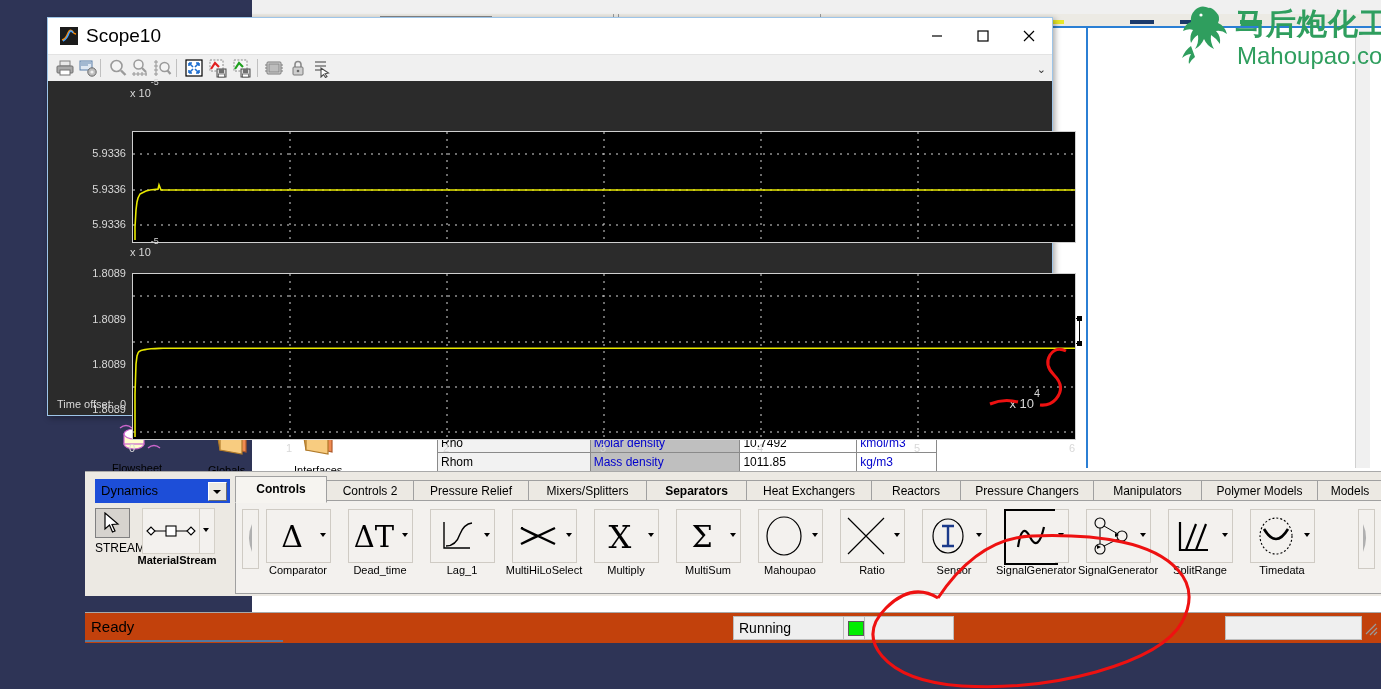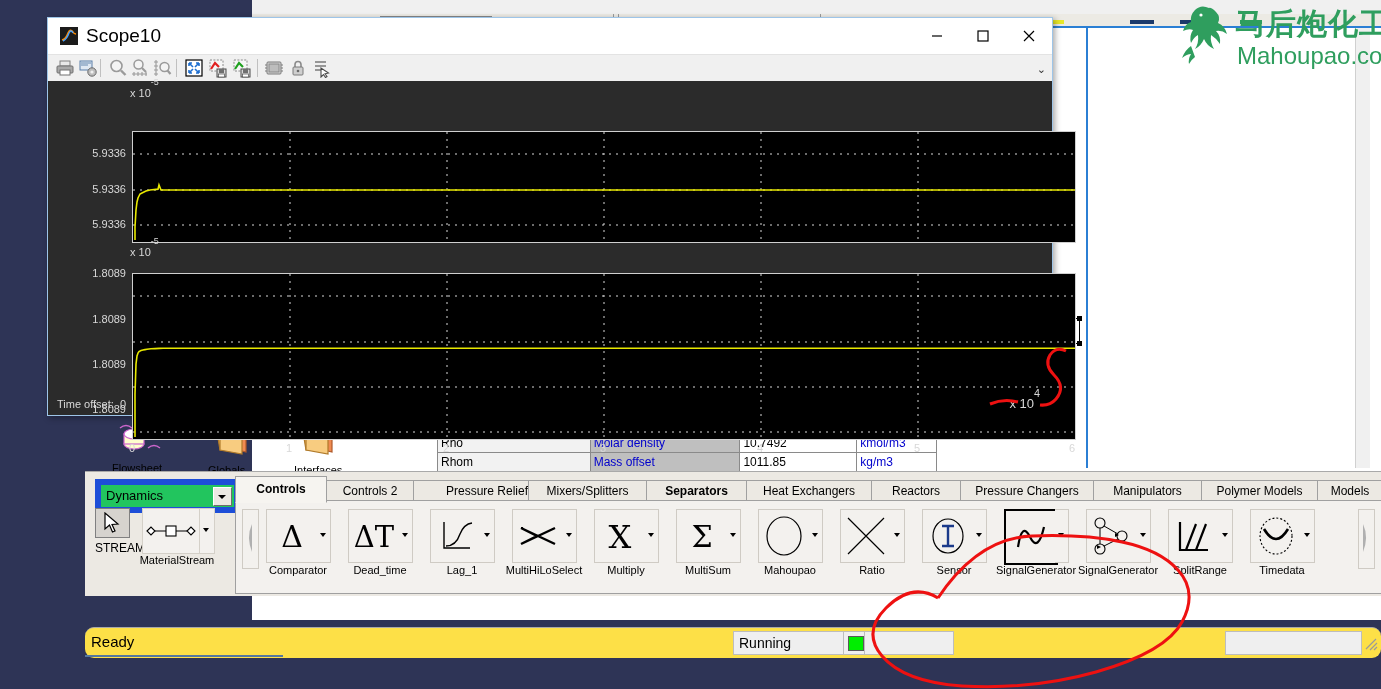--- a/index.html
+++ b/index.html
@@ -64,44 +64,44 @@
   .plot-axes{position:absolute;background:#000000;border:1px solid #d0d0d0;}
   .ylab{position:absolute;right:0;font-size:11px;color:#d8d8d8;font-family:"Liberation Sans",sans-serif;text-align:right;white-space:nowrap;}
   .xlab{position:absolute;font-size:11px;color:#d8d8d8;font-family:"Liberation Sans",sans-serif;white-space:nowrap;}
   .expo{position:absolute;font-size:11px;color:#d8d8d8;font-family:"Liberation Sans",sans-serif;white-space:nowrap;}
   .expo sup{font-size:9px;}
   #time-offset{position:absolute;left:9px;bottom:5px;font-size:11px;color:#d8d8d8;font-family:"Liberation Sans",sans-serif;}
   #xmult{position:absolute;right:12px;bottom:4px;font-size:13px;color:#d8d8d8;font-family:"Liberation Sans",sans-serif;}
 
   
   #palette{left:85px;top:471px;width:1296px;height:124px;background:#ece9e3;border-top:1px solid #a9a9a9;}
-  #mode-select{position:absolute;left:10px;top:7px;width:133px;height:22px;background:#22c55e;border:6px solid #1d4ed8;}
+  #mode-select{position:absolute;left:10px;top:7px;width:133px;height:22px;background:#1d4ed8;border:1px solid #1d4ed8;}
   #mode-select .msel-text{position:absolute;left:5px;top:3px;font-size:13px;color:#000;}
   #mode-select .msel-arrow{position:absolute;right:2px;top:2px;width:17px;height:17px;background:#ece9e3;border:1px solid #fff;border-right-color:#6d6d6d;border-bottom-color:#6d6d6d;}
   #mode-select .msel-arrow i{position:absolute;left:4px;top:7px;border-left:4px solid transparent;border-right:4px solid transparent;border-top:4px solid #000;}
 
   #pointer-tool{position:absolute;left:10px;top:36px;width:33px;height:28px;background:#d6d3ce;border:1px solid #808080;}
   #streams-label{position:absolute;left:10px;top:69px;font-size:12px;color:#000;}
-  #streams-group{position:absolute;left:57px;top:36px;width:85px;height:54px;}
+  #streams-group{position:absolute;left:57px;top:36px;width:85px;height:54px;font-weight:bold;}
   .grp-btn{position:absolute;background:#f3f1ee;border:1px solid #d4d0c8;}
   .grp-lbl{position:absolute;font-size:11px;color:#000;text-align:center;white-space:nowrap;}
 
   #tabs-area{position:absolute;left:150px;top:2px;width:1146px;height:122px;}
   .ptab{position:absolute;top:6px;height:21px;background:#ece9e3;border:1px solid #a0a0a0;border-bottom:none;font-size:12px;color:#000;text-align:center;line-height:21px;white-space:nowrap;overflow:hidden;}
   .ptab.active{top:2px;height:25px;line-height:25px;background:#f6f4f0;font-weight:bold;border-bottom:1px solid #f6f4f0;z-index:3;}
   #tab-panel{position:absolute;left:0;top:26px;width:1146px;height:92px;background:#f3f1ee;border:1px solid #a0a0a0;}
   .model-item{position:absolute;top:8px;width:64px;height:76px;}
   .model-btn{position:absolute;left:0;top:0;width:50px;height:52px;background:#f3f1ee;border:1px solid #cfcbc4;display:flex;align-items:center;justify-content:center;}
   .model-arrow{position:absolute;left:51px;top:0;width:13px;height:52px;background:#f3f1ee;border:1px solid #cfcbc4;border-left:none;}
   .model-arrow i{position:absolute;left:3px;top:23px;border-left:3.5px solid transparent;border-right:3.5px solid transparent;border-top:4px solid #000;}
   .model-lbl{position:absolute;left:-8px;top:55px;width:80px;text-align:center;font-size:11px;color:#000;white-space:nowrap;}
   .scroll-arrow{position:absolute;width:15px;height:58px;background:#f3f1ee;border:1px solid #cfcbc4;}
 
   
-  #statusbar{left:85px;top:627px;width:1296px;height:30px;background:#fde047;border-top:1px solid #a9a9a9;border-radius:9px;}
+  #statusbar{left:85px;top:612px;width:1296px;height:30px;background:#c2410c;border-top:1px solid #a9a9a9;}
   #status-ready{position:absolute;left:6px;top:5px;font-size:15px;color:#000;}
   #ready-underline{position:absolute;left:0px;top:27px;width:198px;height:2px;background:#55789f;}
   .sfield{position:absolute;top:3px;height:22px;border:1px solid #bdbdbd;background:#efefef;font-size:14px;color:#000;line-height:22px;padding-left:5px;white-space:nowrap;overflow:hidden;}
   #run-led{position:absolute;left:763px;top:8px;width:14px;height:13px;background:#00ee00;border:1px solid #5a5a5a;}
   #resize-grip{position:absolute;right:3px;top:9px;width:14px;height:14px;}
 
   
   #annotations{left:0;top:0;width:1381px;height:689px;pointer-events:none;}
 </style>
 </head>
@@ -202,21 +202,21 @@
       <td class="c-unit">kcal/mol</td>
     </tr>
     <tr>
       <td class="c-name">Rho</td>
       <td class="c-desc">Molar density</td>
       <td class="c-val">10.7492</td>
       <td class="c-unit">kmol/m3</td>
     </tr>
     <tr>
       <td class="c-name">Rhom</td>
-      <td class="c-desc">Mass offset</td>
+      <td class="c-desc">Mass density</td>
       <td class="c-val">1011.85</td>
       <td class="c-unit">kg/m3</td>
     </tr>
   </tbody>
     </table>
 </div>
 
 <div class="abs" id="scope-window">
 
   <div id="scope-titlebar">
@@ -431,21 +431,21 @@
     </div>
     <div class="grp-btn" style="left:57px;top:0;width:14px;height:44px;">
       <i style="position:absolute;left:3px;top:19px;border-left:3.5px solid transparent;border-right:3.5px solid transparent;border-top:4px solid #000;"></i>
     </div>
     <div class="grp-lbl" style="left:-15px;top:46px;width:100px;">MaterialStream</div>
   </div>
 
   <div id="tabs-area">
     <div class="ptab active" style="left:0px;width:90px;">Controls</div>
     <div class="ptab" style="left:91px;width:86px;">Controls 2</div>
-    <div class="ptab" style="left:178px;width:114px;text-align:right;">Pressure Relief</div>
+    <div class="ptab" style="left:178px;width:114px;">Pressure Relief</div>
     <div class="ptab" style="left:293px;width:117px;">Mixers/Splitters</div>
     <div class="ptab" style="left:411px;width:99px;font-weight:bold;">Separators</div>
     <div class="ptab" style="left:511px;width:124px;">Heat Exchangers</div>
     <div class="ptab" style="left:636px;width:88px;">Reactors</div>
     <div class="ptab" style="left:725px;width:132px;">Pressure Changers</div>
     <div class="ptab" style="left:858px;width:107px;">Manipulators</div>
     <div class="ptab" style="left:966px;width:115px;">Polymer Models</div>
     <div class="ptab" style="left:1082px;width:64px;">Models</div>
 
     <div id="tab-panel">

